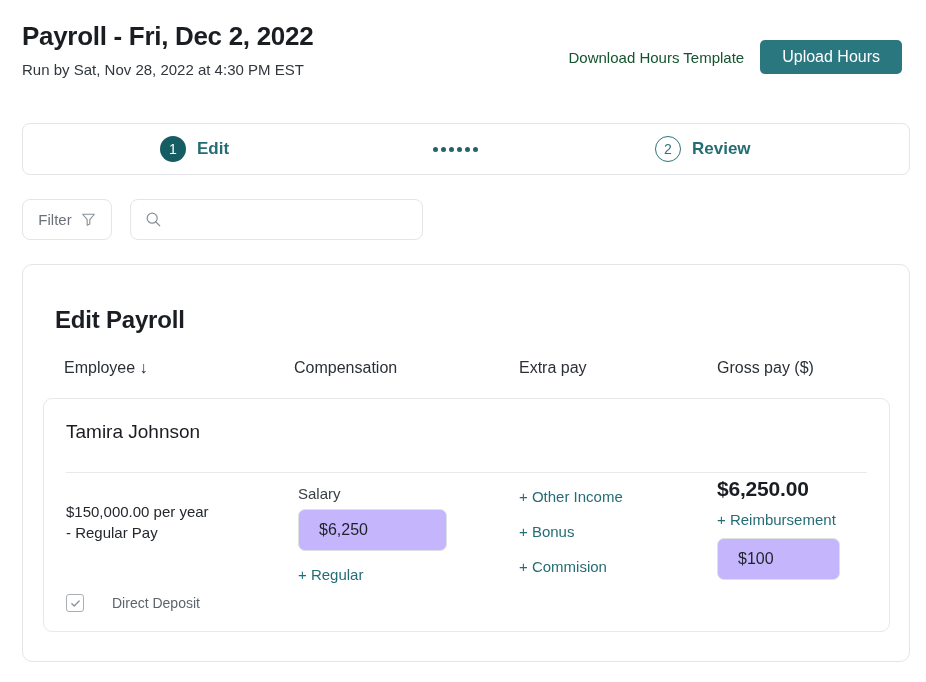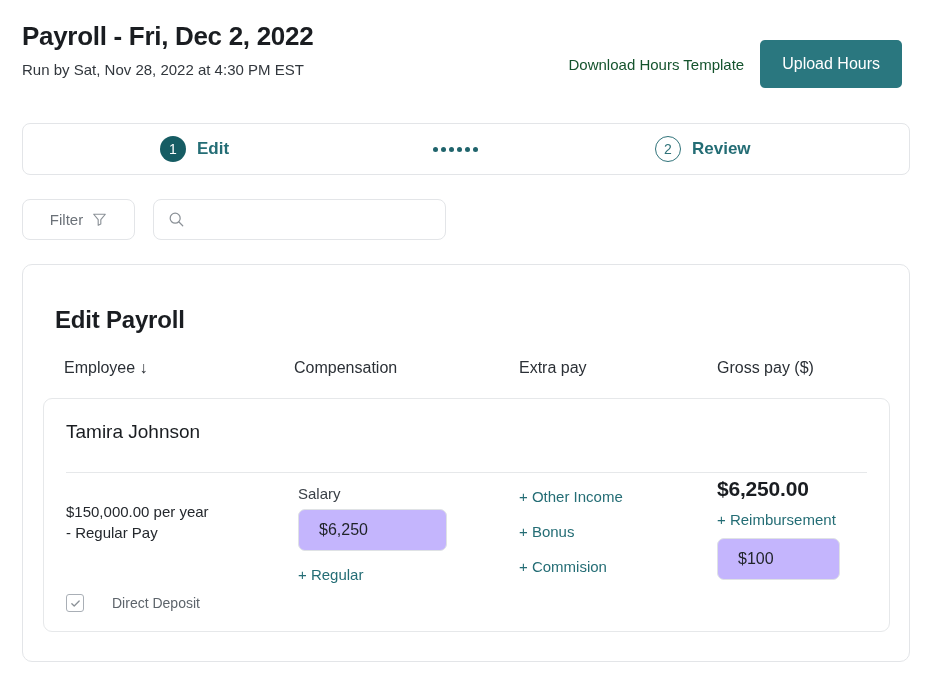--- a/index.html
+++ b/index.html
@@ -30,21 +30,21 @@
     position: absolute; right: 0; top: 20px;
     display: flex; align-items: center; gap: 16px;
   }
   .link-btn {
     background: none; border: 0; padding: 0;
     font-family: inherit; font-size: 15px; font-weight: 500;
     color: #14532d; cursor: pointer; white-space: nowrap;
   }
   .primary-btn {
     background: #2a777f; border: 0; border-radius: 5px;
-    padding: 0 22px; height: 48px;
+    padding: 0 22px; height: 34px;
     font-family: inherit; font-size: 16px; font-weight: 500;
     color: #ffffff; cursor: pointer; white-space: nowrap;
   }
 
   
   .stepper {
     position: absolute; left: 22px; top: 123px;
     width: 888px; height: 52px;
     border: 1px solid #e3e5e8; border-radius: 8px; background: #fff;
     display: flex; align-items: center;
@@ -70,21 +70,21 @@
     display: block; width: 5px; height: 5px; border-radius: 50%;
     background: #20646c;
   }
 
   
   .filter-row {
     position: absolute; left: 22px; top: 199px;
     display: flex; align-items: center; gap: 18px;
   }
   .filter-btn {
-    width: 113px; height: 41px;
+    width: 90px; height: 41px;
     border: 1px solid #e3e5e8; border-radius: 8px; background: #fff;
     display: flex; align-items: center; justify-content: center; gap: 9px;
     font-family: inherit; font-size: 15px; color: #6b7178; cursor: pointer;
   }
   .search-box {
     width: 293px; height: 41px;
     border: 1px solid #e3e5e8; border-radius: 8px; background: #fff;
     display: flex; align-items: center; padding: 0 14px; gap: 10px;
   }
   .search-input {

